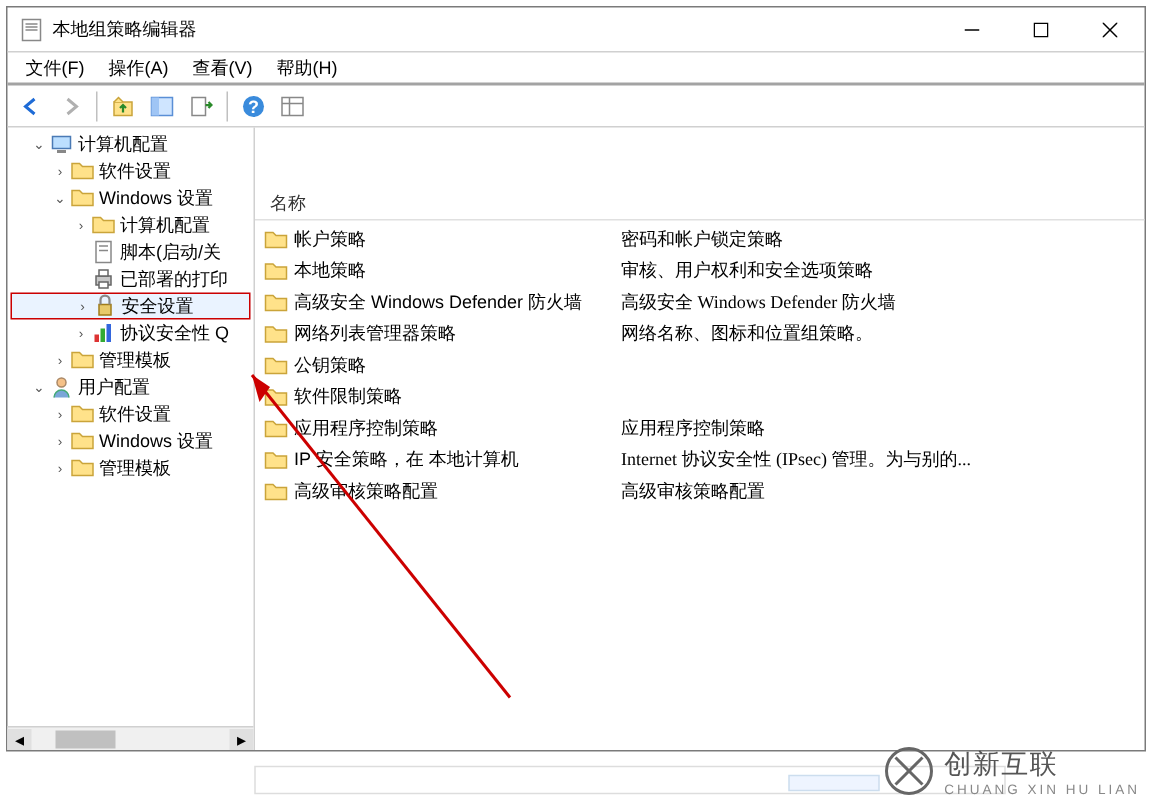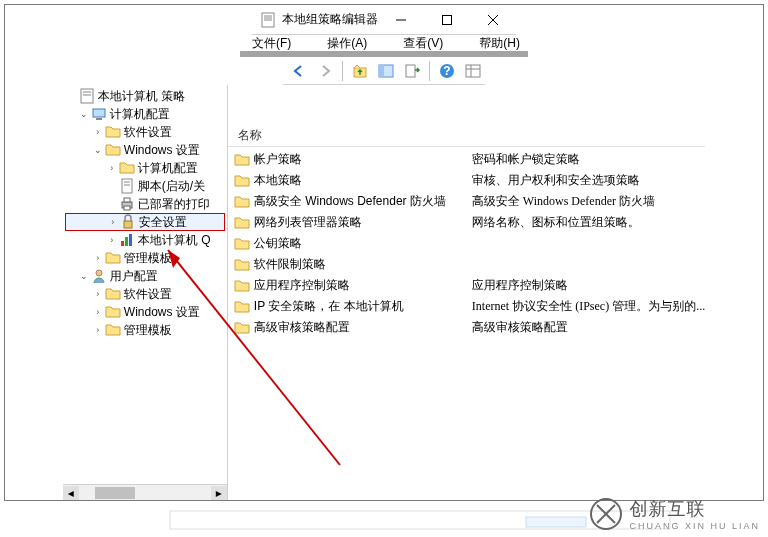--- a/index.html
+++ b/index.html
@@ -1,23 +1,23 @@
 <!DOCTYPE html>
 <html><head>
 <meta charset="utf-8">
 <style>
   * { box-sizing: border-box; margin: 0; padding: 0; font-family: "Microsoft YaHei", "SimSun", Arial, sans-serif; font-size: 12px; }
   body { background: #fff; width: 768px; height: 537px; position: relative; overflow: hidden; }
-  .window { position: absolute; left: 4px; top: 4px; width: 760px; height: 497px; border: 1px solid #7a7a7a; background: #fff; display: flex; flex-direction: column; align-items: center; }
+  .window { position: absolute; left: 4px; top: 4px; width: 760px; height: 497px; border: 1px solid #7a7a7a; background: #fff; display: flex; flex-direction: column; }
   .titlebar { height: 30px; display: flex; align-items: center; padding-left: 8px; border-bottom: 1px solid #d0d0d0; }
   .titlebar .icon { width: 16px; height: 16px; margin-right: 6px; }
   .titlebar .text { flex: 1; }
   .titlebar .ctr { width: 46px; height: 30px; display: flex; align-items: center; justify-content: center; }
   .titlebar .ctr.close { width: 46px; }
-  .menubar { height: 22px; display: flex; align-items: center; border-bottom: 6px solid #a3a3a3; padding-left: 4px; gap: 20px; }
+  .menubar { height: 22px; display: flex; align-items: center; border-bottom: 2px solid #a3a3a3; padding-left: 4px; }
   .menubar span { padding: 2px 8px; cursor: default; }
   .toolbar { height: 28px; display: flex; align-items: center; border-bottom: 1px solid #d0d0d0; padding-left: 4px; gap: 2px; }
   .toolbar .btn { width: 24px; height: 24px; display: flex; align-items: center; justify-content: center; }
   .toolbar .sep { width: 1px; height: 20px; background: #c0c0c0; margin: 0 3px; }
   .body { flex: 1; display: flex; min-height: 0; }
   .tree-pane { width: 165px; border-right: 1px solid #d0d0d0; position: relative; display: flex; flex-direction: column; }
   .tree { flex: 1; overflow: hidden; padding-top: 2px; }
   .tree-row { height: 18px; display: flex; align-items: center; white-space: nowrap; }
   .tree-row .tw { width: 14px; text-align: center; color: #555; font-size: 9px; }
   .tree-row .folder, .tree-row .ficon { width: 16px; height: 16px; display: inline-flex; align-items: center; justify-content: center; margin-right: 3px; }
@@ -124,31 +124,20 @@
           <line x1="6" y1="2" x2="6" y2="14" stroke="#888"></line>
         </svg>
       </div>
   </div>
 
   <div class="body">
 
     <div class="tree-pane">
       <div class="tree">
 
-        <div class="tree-row" style="padding-left:2px">
-          <span class="tw"></span>
-          <span class="ficon">
-              <svg width="16" height="16">
-                <rect x="2" y="1" width="12" height="14" fill="#fff" stroke="#888"></rect>
-                <line x1="4" y1="4" x2="12" y2="4" stroke="#888"></line>
-                <line x1="4" y1="7" x2="12" y2="7" stroke="#888"></line>
-              </svg>
-            </span>
-          <span>本地计算机 策略</span>
-        </div>
 
         <div class="tree-row" style="padding-left:14px">
           <span class="tw">⌄</span>
           <span class="ficon">
               <svg width="16" height="16">
                 <rect x="2" y="3" width="12" height="8" fill="#bcdfff" stroke="#4a7ab5"></rect>
                 <rect x="5" y="12" width="6" height="2" fill="#888"></rect>
               </svg>
             </span>
           <span>计算机配置</span>
@@ -221,21 +210,21 @@
 
         <div class="tree-row" style="padding-left:42px">
           <span class="tw">›</span>
           <span class="ficon">
               <svg width="16" height="16">
                 <rect x="2" y="9" width="3" height="5" fill="#d33"></rect>
                 <rect x="6" y="5" width="3" height="9" fill="#3a3"></rect>
                 <rect x="10" y="2" width="3" height="12" fill="#36d"></rect>
               </svg>
             </span>
-          <span>本地计算机 Q</span>
+          <span>协议安全性 Q</span>
         </div>
 
         <div class="tree-row" style="padding-left:28px">
           <span class="tw">›</span>
           <span class="folder">
               <svg width="16" height="16">
                 <path d="M1 3 L6 3 L8 5 L15 5 L15 13 L1 13 Z" fill="#ffe28a" stroke="#caa43a"></path>
               </svg>
             </span>
           <span>管理模板</span>

